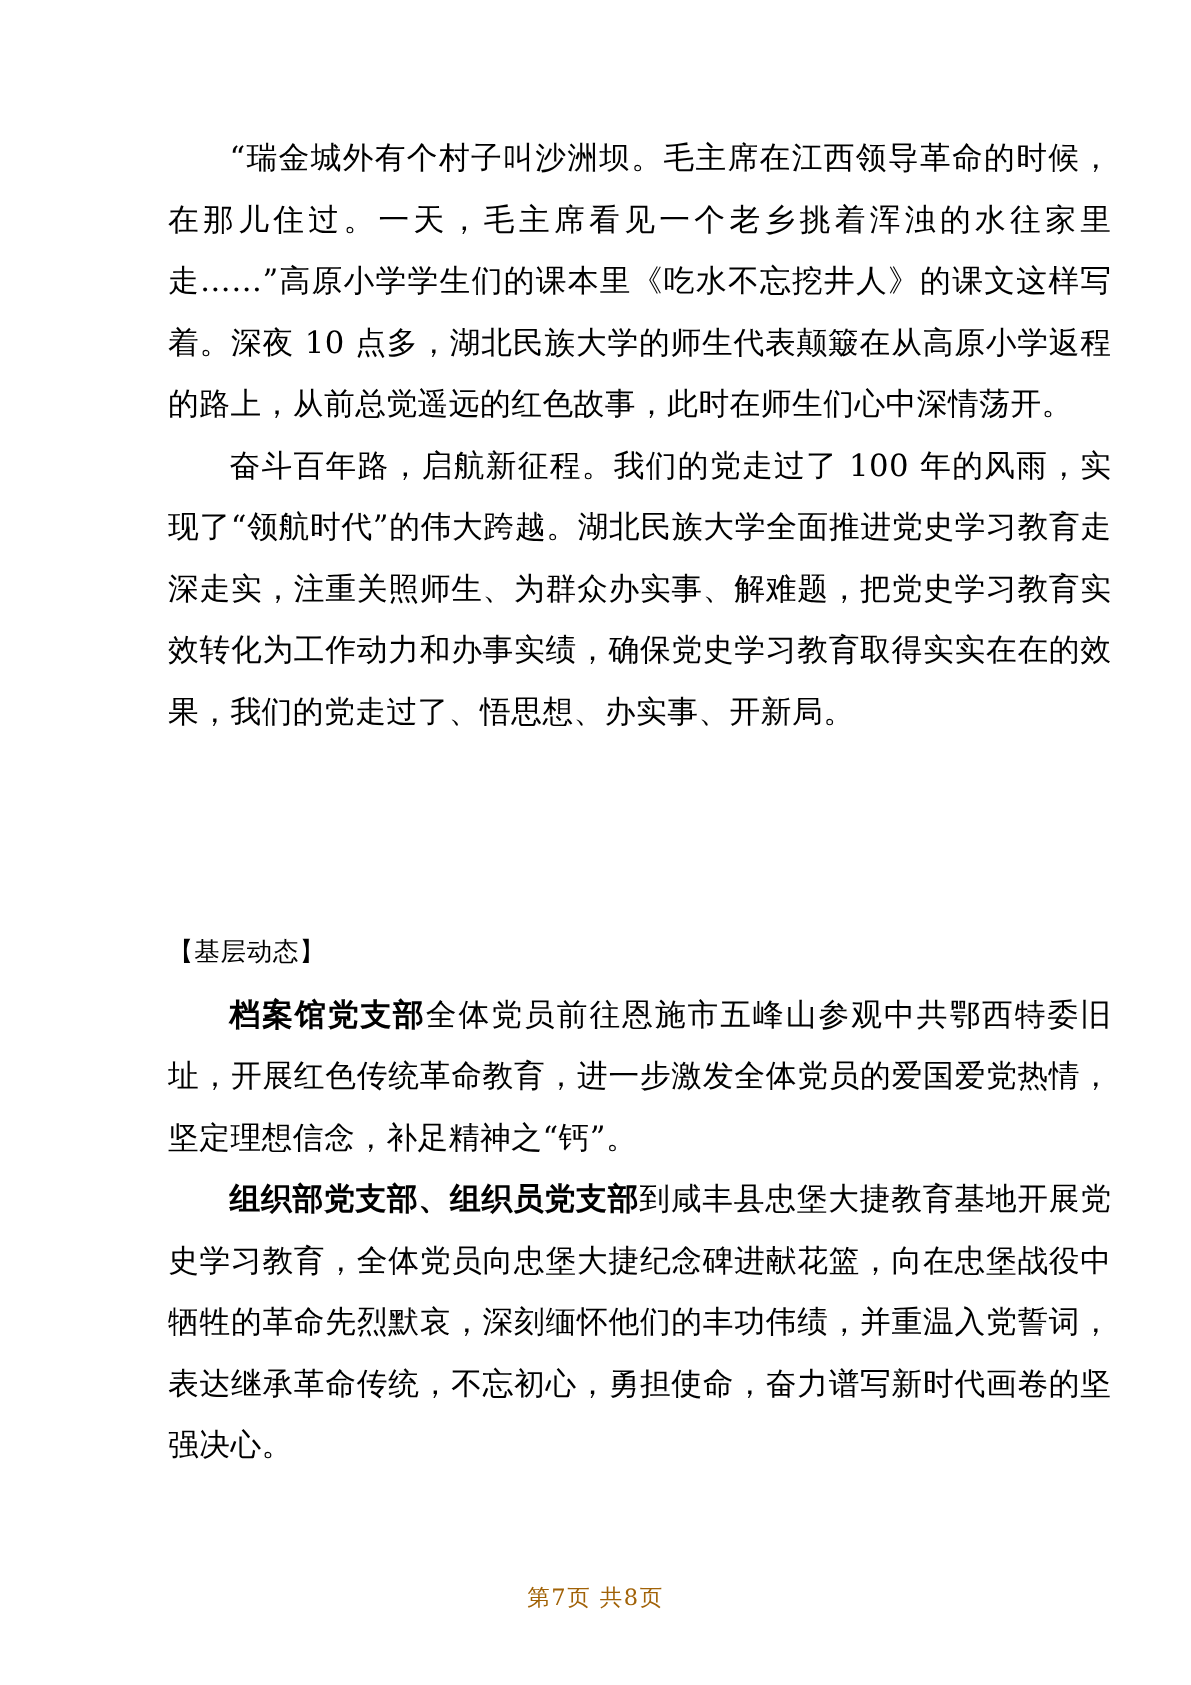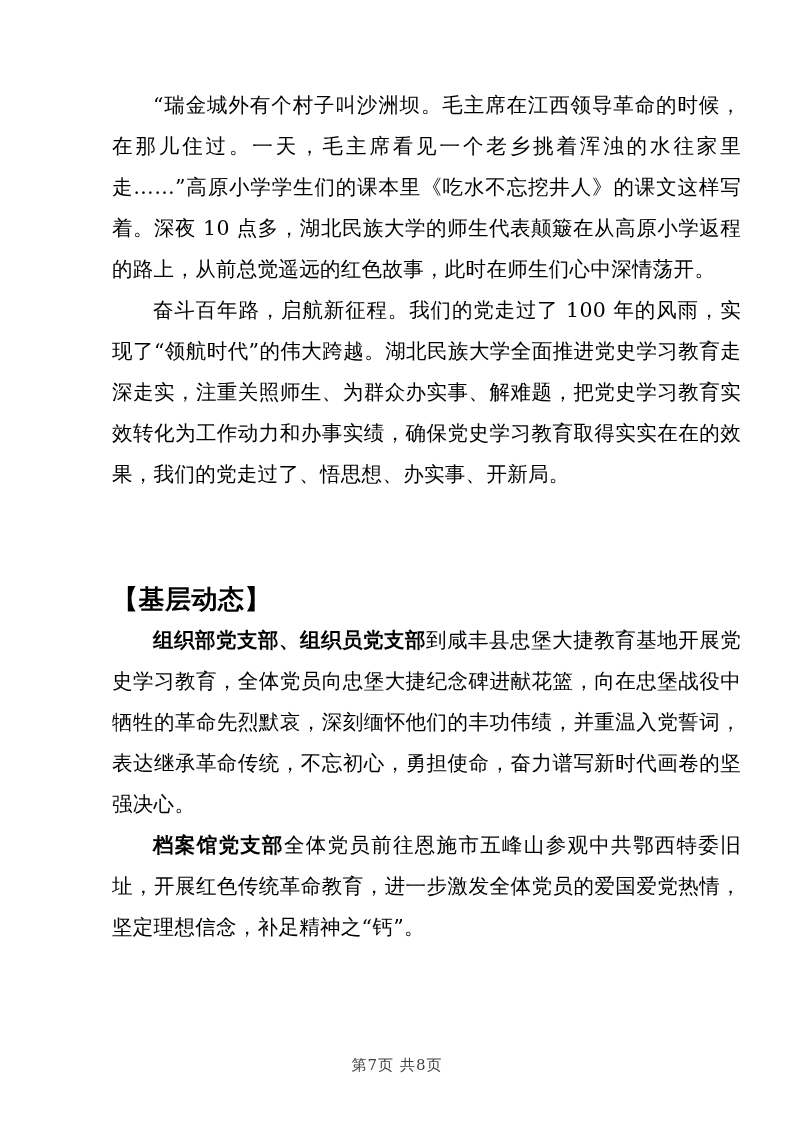--- a/index.html
+++ b/index.html
@@ -30,65 +30,65 @@
     text-align: justify;
     text-justify: inter-ideograph;
   }
   p {
     margin: 0;
   }
   .indent {
     text-indent: 2em;
   }
   .section-heading {
-    font-size: 26px;
+    font-size: 17px;
     line-height: 41px;
-    font-weight: bold;
-    margin-top: 32px;
+    font-weight: normal;
+    margin-top: 68px;
     margin-bottom: 0;
     letter-spacing: 0.5px;
   }
   .gap-block {
     height: 52px;
   }
   .bold-run {
     font-weight: bold;
   }
   .footer {
     position: absolute;
     left: 0;
     right: 0;
     bottom: 48px;
     text-align: center;
     font-size: 15px;
     letter-spacing: 1px;
-    color: #404040;
+    color: #a16207;
   }
   .footer .pg {
     display: inline-block;
   }
 </style>
 </head>
 <body>
 
 <div class="page">
 
   <div class="body-text">
 
     <p class="indent">“瑞金城外有个村子叫沙洲坝。毛主席在江西领导革命的时候，在那儿住过。一天，毛主席看见一个老乡挑着浑浊的水往家里走……”高原小学学生们的课本里《吃水不忘挖井人》的课文这样写着。深夜 10 点多，湖北民族大学的师生代表颠簸在从高原小学返程的路上，从前总觉遥远的红色故事，此时在师生们心中深情荡开。</p>
 
     <p class="indent">奋斗百年路，启航新征程。我们的党走过了 100 年的风雨，实现了“领航时代”的伟大跨越。湖北民族大学全面推进党史学习教育走深走实，注重关照师生、为群众办实事、解难题，把党史学习教育实效转化为工作动力和办事实绩，确保党史学习教育取得实实在在的效果，我们的党走过了、悟思想、办实事、开新局。</p>
 
     <div class="gap-block"></div>
 
     <p class="section-heading">【基层动态】</p>
 
+    <p class="indent"><span class="bold-run">档案馆党支部</span><span>全体党员前往恩施市五峰山参观中共鄂西特委旧址，开展红色传统革命教育，进一步激发全体党员的爱国爱党热情，坚定理想信念，补足精神之“钙”。</span></p>
+
     <p class="indent"><span class="bold-run">组织部党支部、组织员党支部</span><span>到咸丰县忠堡大捷教育基地开展党史学习教育，全体党员向忠堡大捷纪念碑进献花篮，向在忠堡战役中牺牲的革命先烈默哀，深刻缅怀他们的丰功伟绩，并重温入党誓词，表达继承革命传统，不忘初心，勇担使命，奋力谱写新时代画卷的坚强决心。</span></p>
-
-    <p class="indent"><span class="bold-run">档案馆党支部</span><span>全体党员前往恩施市五峰山参观中共鄂西特委旧址，开展红色传统革命教育，进一步激发全体党员的爱国爱党热情，坚定理想信念，补足精神之“钙”。</span></p>
 
   </div>
 
   <div class="footer">
     <span class="pg">第</span><span class="pg">7</span><span class="pg">页 共</span><span class="pg">8</span><span class="pg">页</span>
   </div>
 
 </div>
 
 </body></html>

